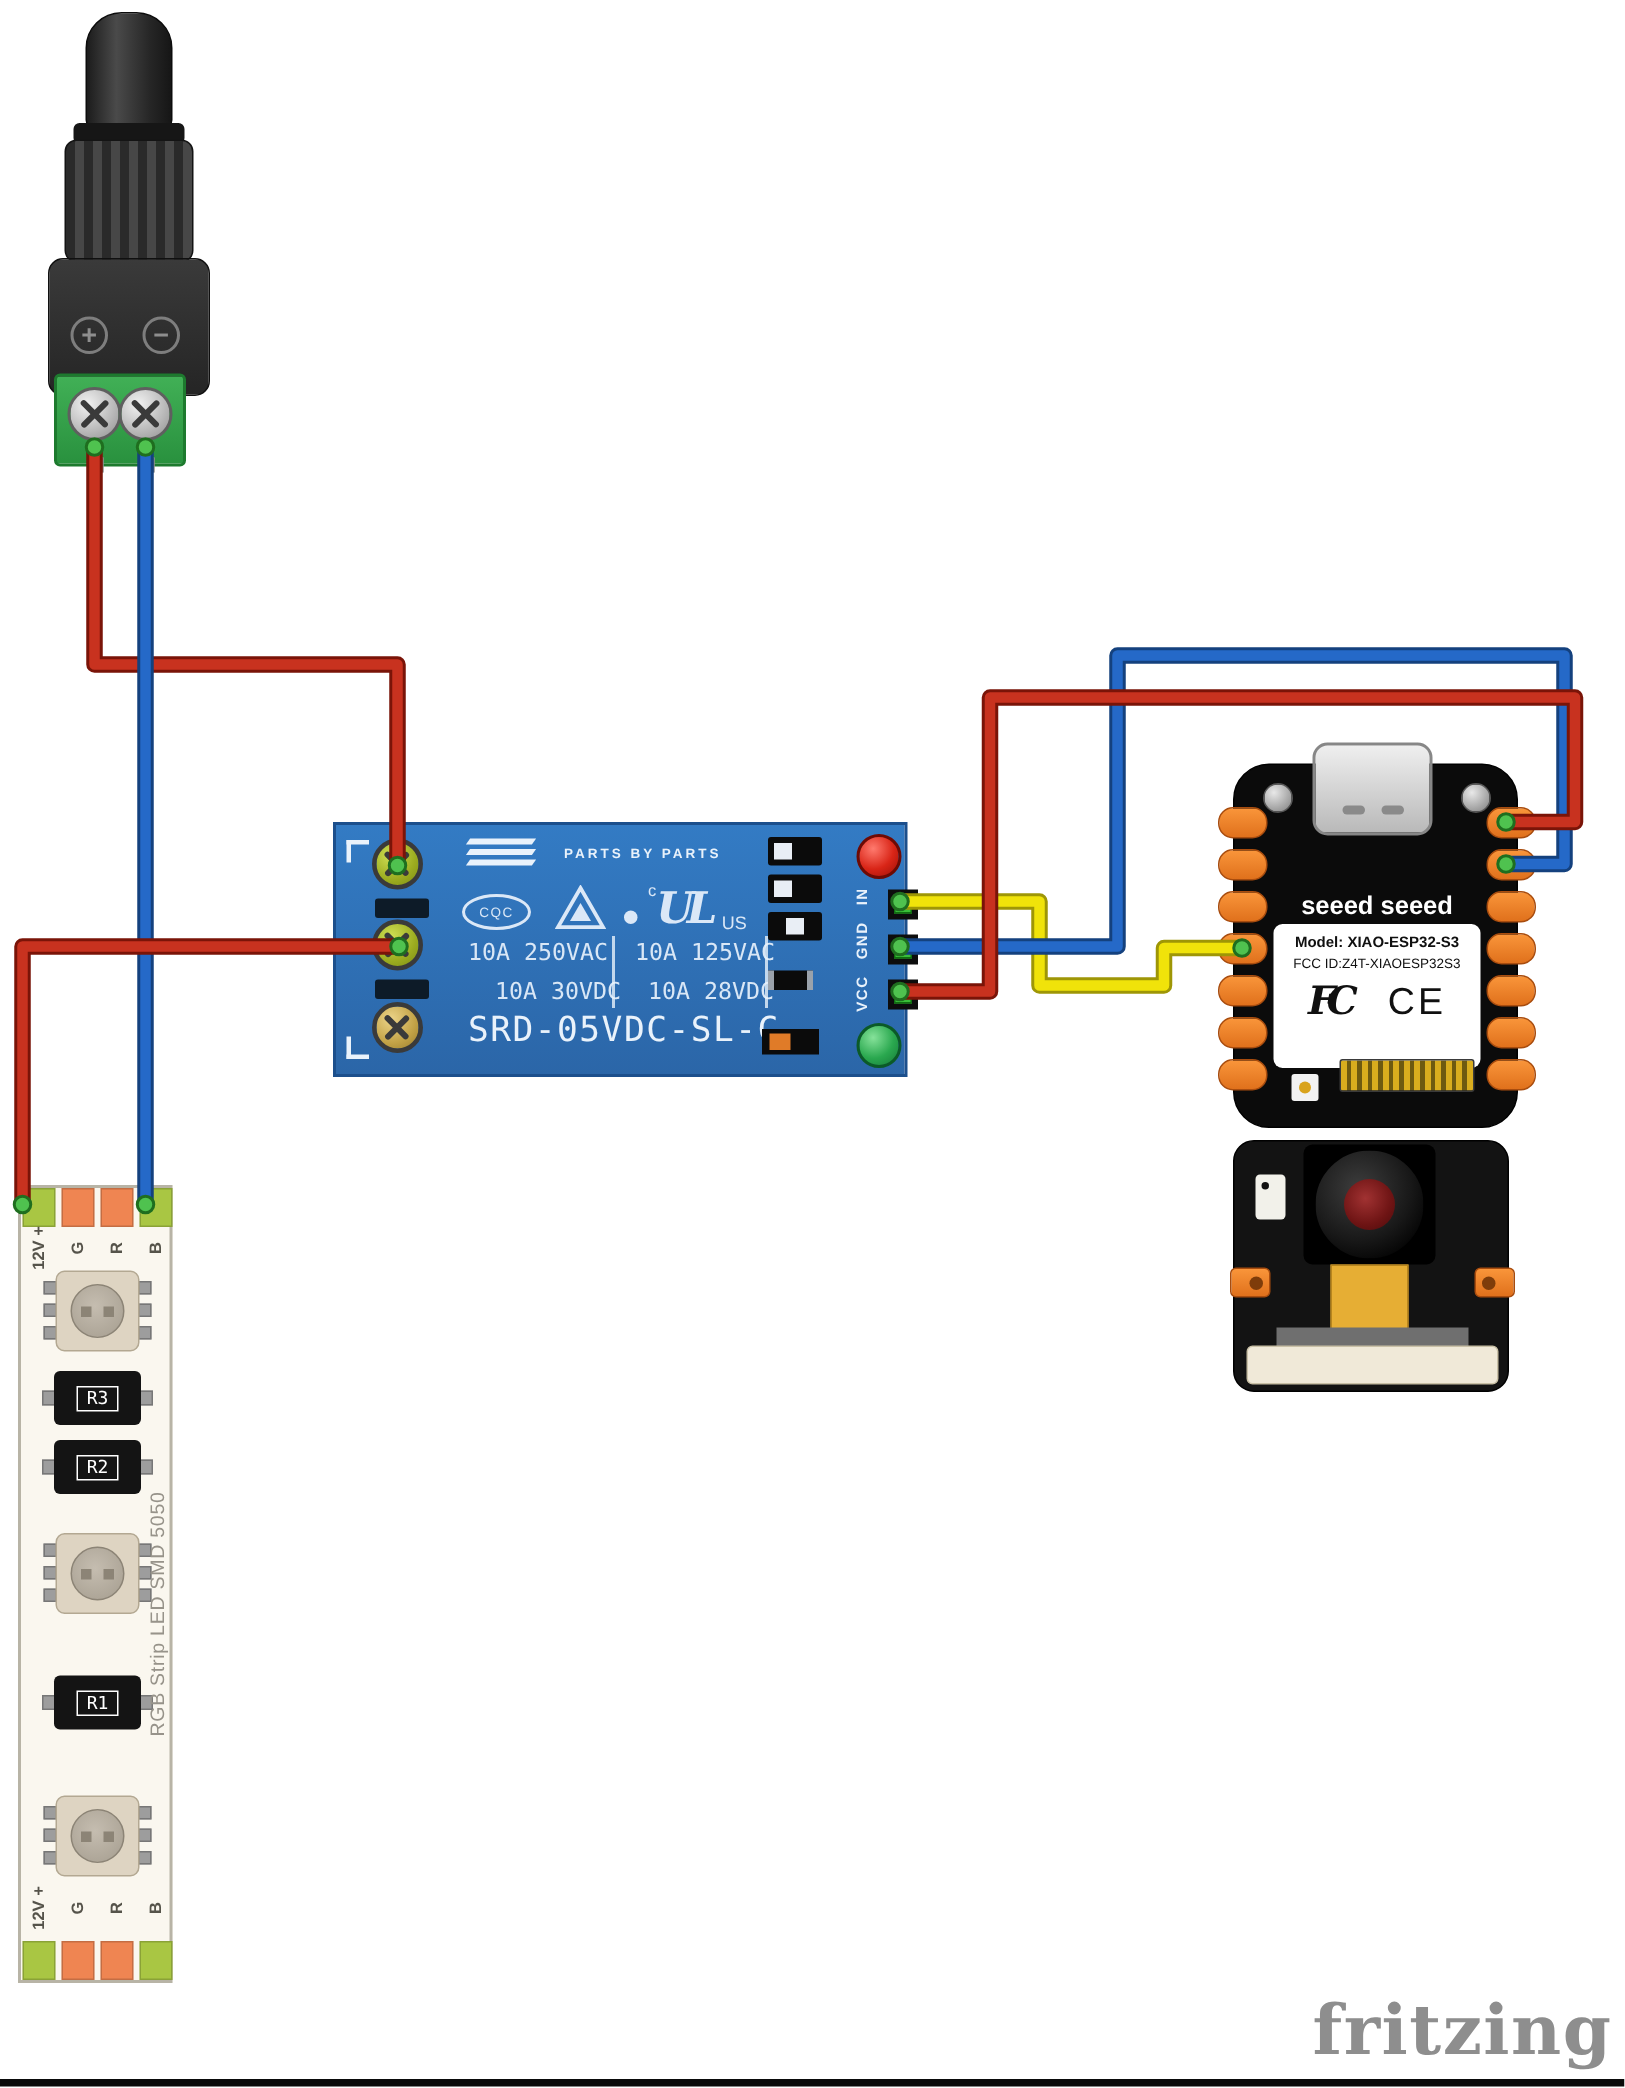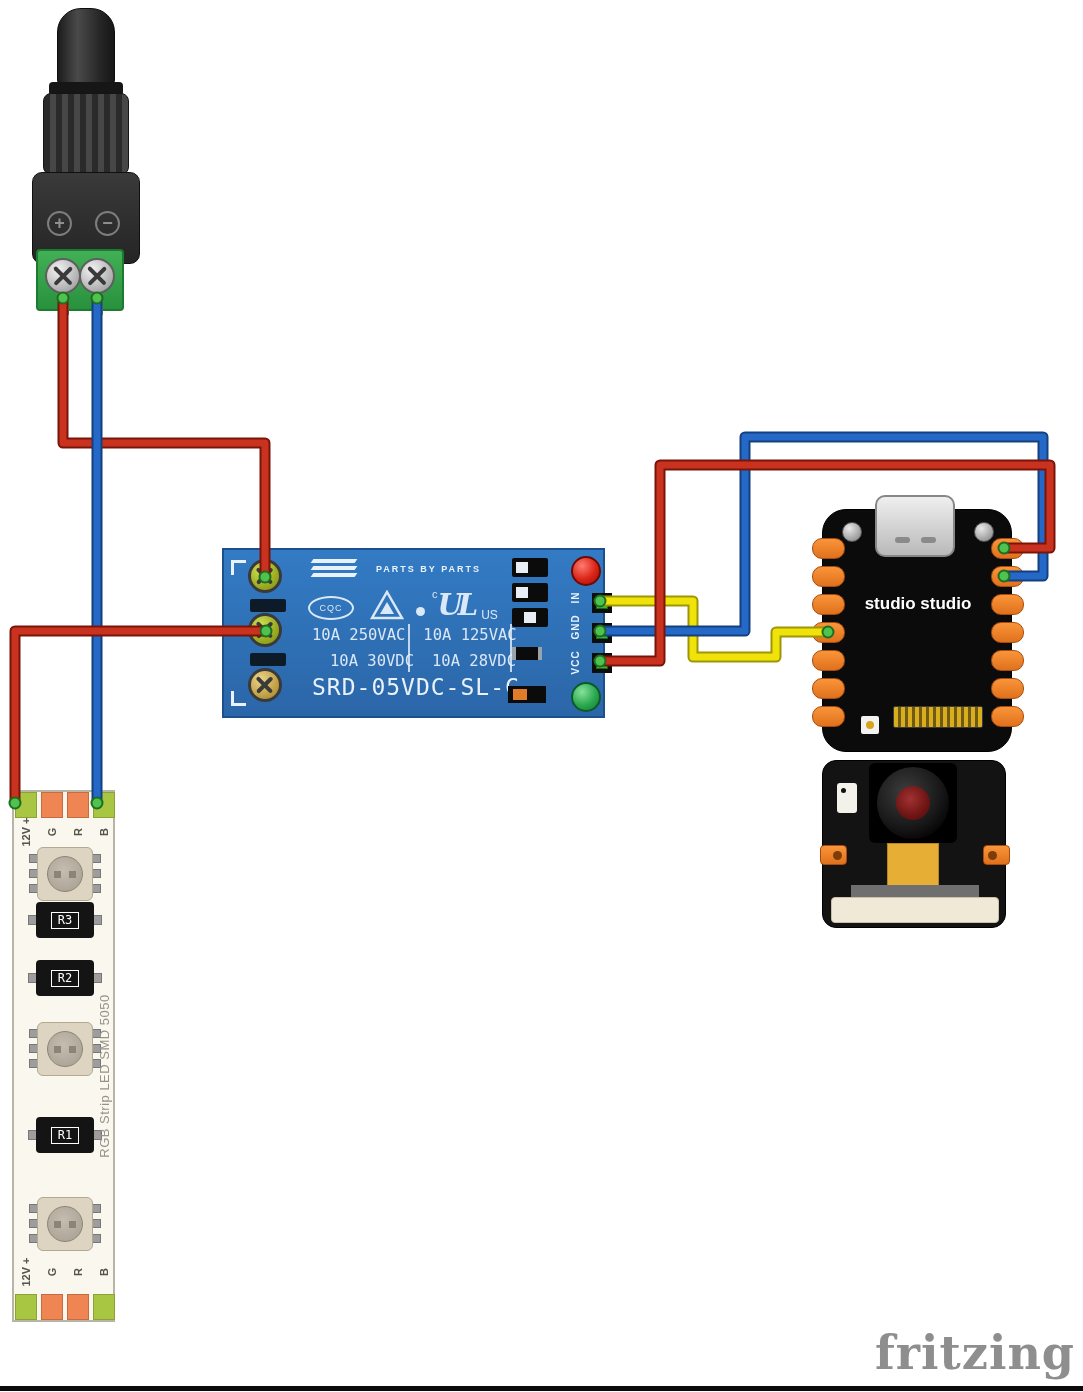--- a/index.html
+++ b/index.html
@@ -256,21 +256,29 @@
     <div class="esp-pad" style="left:-11px;top:168px;"></div>
     <div class="esp-pad" style="left:-11px;top:196px;"></div>
     <div class="esp-pad" style="left:168px;top:28px;"></div>
     <div class="esp-pad" style="left:168px;top:56px;"></div>
     <div class="esp-pad" style="left:168px;top:84px;"></div>
     <div class="esp-pad" style="left:168px;top:112px;"></div>
     <div class="esp-pad" style="left:168px;top:140px;"></div>
     <div class="esp-pad" style="left:168px;top:168px;"></div>
     <div class="esp-pad" style="left:168px;top:196px;"></div>
 
-    <div class="esp-brand">studio studio</div>
+    <div class="esp-brand">seeed seeed</div>
+    <div class="esp-box">
+      <div class="model">Model: XIAO-ESP32-S3</div>
+      <div class="fccline">FCC ID:Z4T-XIAOESP32S3</div>
+      <div class="marks">
+        <span class="mark-fcc">FC</span>
+        <span class="mark-ce">CE</span>
+      </div>
+    </div>
     <div class="esp-conn"></div>
     <div class="esp-chip">
         <i></i>
       </div>
   </div>
 
   <div class="cam">
     <div class="cam-square"></div>
     <div class="cam-lens"></div>
     <div class="cam-label">
@@ -300,21 +308,21 @@
     <div class="chip" style="top:55px;">
       <div class="leg" style="left:0;top:7px;"></div>
         <div class="leg" style="left:0;top:22px;"></div>
         <div class="leg" style="left:0;top:37px;"></div>
       <div class="leg" style="left:63px;top:7px;"></div>
         <div class="leg" style="left:63px;top:22px;"></div>
         <div class="leg" style="left:63px;top:37px;"></div>
       <div class="body"></div>
         <div class="die"></div>
     </div>
-    <div class="res" style="top:110px;text-align:right;">
+    <div class="res" style="top:122px;text-align:right;">
       <div class="leg l"></div>
         <div class="leg r"></div>
       <div class="body">
           <span class="lbl">R3</span>
         </div>
     </div>
     <div class="res" style="top:168px;text-decoration:underline;">
       <div class="leg l"></div>
         <div class="leg r"></div>
       <div class="body">

